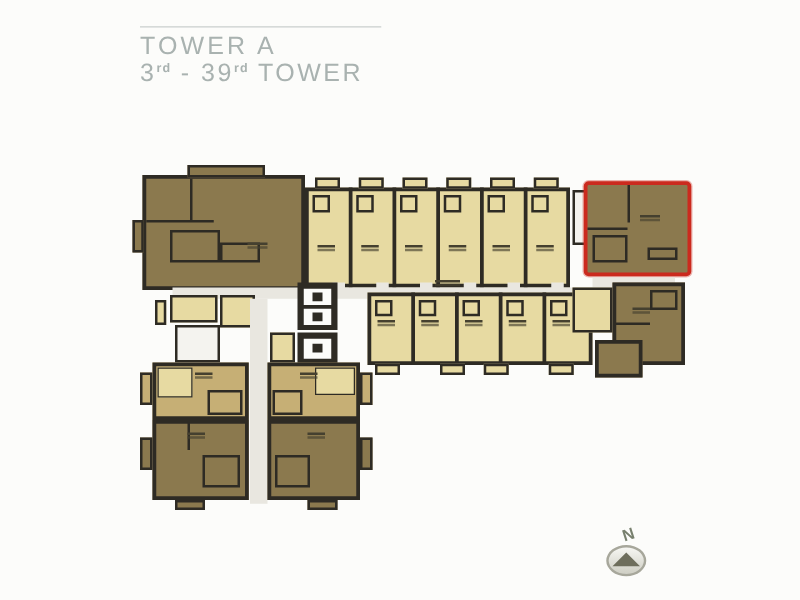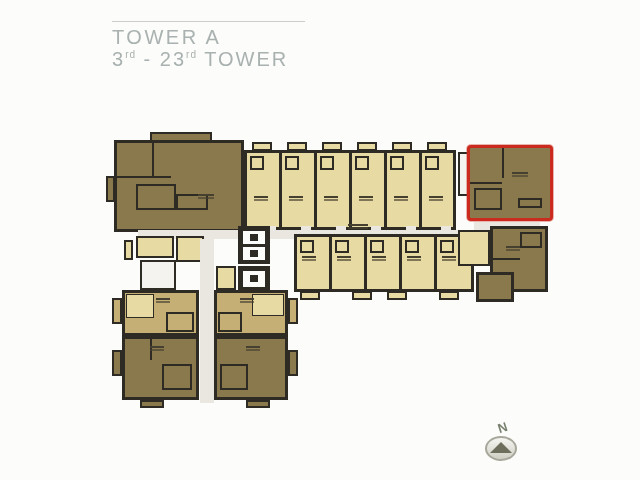--- a/index.html
+++ b/index.html
@@ -11,21 +11,21 @@
   
   .title-rule{position:absolute;left:112px;top:21px;width:193px;height:1px;background:#c9cecd;}
   .title-line1{
     position:absolute;left:112px;top:26px;
     font-size:20px;letter-spacing:2.5px;color:#a9b2b0;font-weight:400;
   }
   .title-line2{
     position:absolute;left:112px;top:48px;
     font-size:20px;letter-spacing:2px;color:#a9b2b0;font-weight:400;
   }
-  .title-line2 .sup{font-size:10px;vertical-align:super;letter-spacing:1px;}
+  .title-line2 .sup{font-size:10px;vertical-align:super;letter-spacing:1px;font-weight:bold;}
   
   .floorplan{position:absolute;left:0;top:0;width:640px;height:480px;filter:blur(0.4px) saturate(0.95);}
   .rect{position:absolute;box-sizing:border-box;}
   .hatch-h{background-image:repeating-linear-gradient(180deg, rgba(45,42,36,.55) 0 1px, transparent 1px 4px);}
   .label-mark{background:#45402e;box-shadow:0 3px 0 rgba(69,64,46,.65);}
   .highlight{border-radius:4px;box-shadow:0 0 0 1px rgba(210,40,28,.35);}
   
   .compass-n{
     position:absolute;left:498px;top:420px;color:#78806e;
     font-size:13px;font-weight:bold;transform:rotate(-18deg);
@@ -43,21 +43,21 @@
   }
 </style>
 </head>
 <body>
 
 <div class="screen">
 
   <div>
     <div class="title-rule"></div>
     <div class="title-line1">TOWER A</div>
-    <div class="title-line2"><span>3</span><span class="sup">rd</span><span> - 23</span><span class="sup">rd</span><span> TOWER</span></div>
+    <div class="title-line2"><span>3</span><span class="sup">rd</span><span> - 39</span><span class="sup">rd</span><span> TOWER</span></div>
   </div>
 
   <div class="floorplan">
       <div class="rect" style="left: 114px; top: 140px; width: 130px; height: 92px; background: rgb(140, 121, 76); border: 3px solid rgb(46, 43, 36);"></div>
       <div class="rect" style="left: 150px; top: 132px; width: 62px; height: 10px; background: rgb(140, 121, 76); border: 2px solid rgb(46, 43, 36);"></div>
       <div class="rect" style="left: 152px; top: 143px; width: 2px; height: 34px; background: rgb(46, 43, 36);"></div>
       <div class="rect" style="left: 117px; top: 176px; width: 54px; height: 2px; background: rgb(46, 43, 36);"></div>
       <div class="rect" style="left: 136px; top: 184px; width: 40px; height: 26px; background: rgb(140, 121, 76); border: 2px solid rgb(46, 43, 36);"></div>
       <div class="rect" style="left: 176px; top: 194px; width: 32px; height: 16px; background: rgb(140, 121, 76); border: 2px solid rgb(46, 43, 36);"></div>
       <div class="rect" style="left: 106px; top: 176px; width: 9px; height: 26px; background: rgb(140, 121, 76); border: 2px solid rgb(46, 43, 36);"></div>

